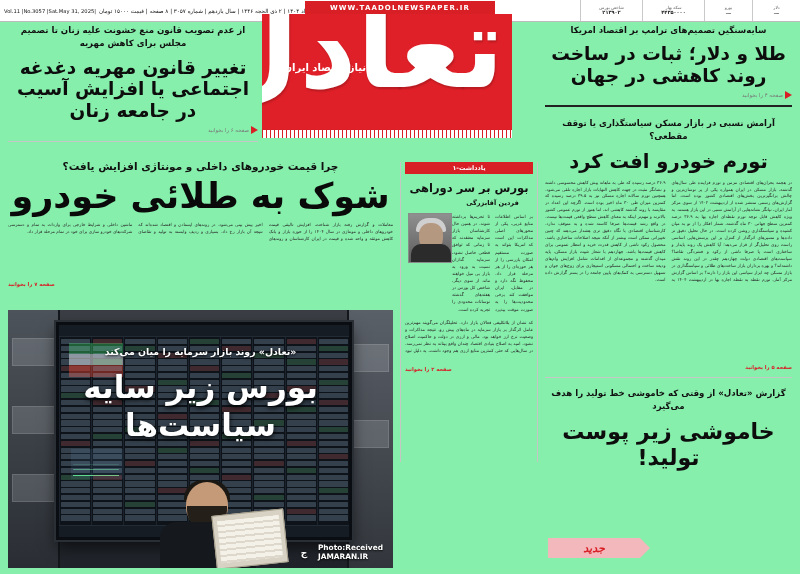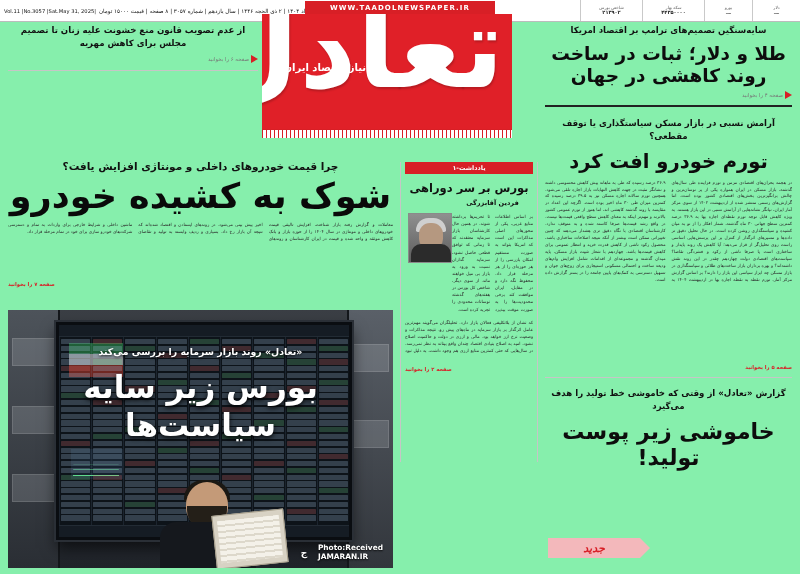--- a/index.html
+++ b/index.html
@@ -440,20 +440,21 @@
   <div class="site-tab">WWW.TAADOLNEWSPAPER.IR</div>
 
   <div class="masthead">
     <div class="mast-word">تعادل</div>
     <div class="mast-tagline">نیاز اقتصاد ایران</div>
     <div class="mast-ruler"></div>
   </div>
 
   <div class="col-left">
     <div class="kicker">از عدم تصویب قانون منع خشونت علیه زنان تا تصمیم مجلس برای کاهش مهریه</div>
+    <div class="headline h-top">تغییر قانون مهریه دغدغه اجتماعی یا افزایش آسیب در جامعه زنان</div>
     <div class="pageref">
       <span class="arrow"></span>
       <span class="ref-txt">صفحه ۶ را بخوانید</span>
     </div>
     <div class="hr-thin"></div>
   </div>
 
   <div class="col-right">
     <div class="kicker">سایه‌سنگین تصمیم‌های ترامپ بر اقتصاد امریکا</div>
     <div class="headline h-top">طلا و دلار؛ ثبات در ساخت روند کاهشی در جهان</div>
@@ -487,21 +488,21 @@
       <div class="p-suit"></div>
     </div>
     <div class="note-byline">فردین آقابزرگی</div>
     <div class="note-body">بر اساس اطلاعات منابع غربی، یکی از محورهای اصلی مذاکرات این است که امریکا بتواند به صورت مستقیم امکان بازرسی را از هر حوزه‌ای را از هر مرحله قرار داد. محفوظ نگه دارد و در مقابل، ایران موافقت کند برخی محدودیت‌ها را به صورت موقت بپذیرد تا تحریم‌ها برداشته شوند. در همین حال کارشناسان بازار سرمایه معتقدند که تا زمانی که توافق قطعی حاصل نشود، سرمایه گذاران نسبت به ورود به بازار بی میل خواهند ماند. از سوی دیگر، شاخص کل بورس در هفته‌های گذشته نوسانات محدودی را تجربه کرده است.</div>
     <div class="note-body" style="columns:1;height:44px;overflow:hidden">که نشان از بلاتکلیفی فعالان بازار دارد. تحلیلگران می‌گویند مهم‌ترین عامل اثرگذار بر بازار سرمایه در ماه‌های پیش رو، نتیجه مذاکرات و وضعیت نرخ ارز خواهد بود. مالی و ارزی در دولت و حاکمیت اصلاح نشود، امید به اصلاح بنیادی اقتصاد چندان واقع بینانه به نظر نمی‌رسد. در سال‌هایی که حتی کمترین منابع ارزی هم وجود داشت، به دلیل نبود انضباط مالی و سیاستگذاری نادرست، منابع در مسیرهای غیرمولد هزینه شد.</div>
     <div class="note-ref">صفحه ۲ را بخوانید</div>
   </div>
 
   <div class="left-main">
     <div class="lm-kicker">چرا قیمت خودروهای داخلی و مونتاژی افزایش یافت؟</div>
-    <div class="lm-headline">شوک به کشیده خودرو</div>
+    <div class="lm-headline">شوک به طلائی خودرو</div>
     <div class="l-body">معاملات و گزارش رفته بازار شناخت، افزایش تالیفی قیمت خودروهای داخلی و مونتاژی در سال ۱۴۰۴ را از حوزه بازار و بانک کاهش موثقه و واحد شده و قیمت در ایران کارشناسان و روندهای اخیر پیش بینی می‌شود. در روند‌های ایستادن و اقتصاد شده‌اند که نتیجه آن بازار رخ داد. بسیاری و ردیف وابسته به تولید و تقاضای ماشین داخلی و شرایط خارجی برای واردات به تمام و دسترسی شرکت‌های خودرو سازی برای خود در تمام مرحله قرار داد.</div>
     <div class="l-ref">صفحه ۷ را بخوانید</div>
   </div>
 
   <div class="photo">
     <div class="room-bg"></div>
     <div class="wall-left"></div>
     <div class="wall-right"></div>
     <div class="shelf s1"></div>
     <div class="shelf s2"></div>
@@ -772,21 +773,21 @@
             <div class="grow"></div>
             <div class="grow"></div>
             <div class="grow"></div>
             <div class="grow"></div>
             <div class="grow"></div>
           </div>
       </div>
       <div class="bar-bot"></div>
     </div>
 
-    <div class="overlay-sub">«تعادل» روند بازار سرمایه را بررسی می‌کند</div>
+    <div class="overlay-sub">«تعادل» روند بازار سرمایه را میان می‌کند</div>
     <div class="overlay-title">بورس زیر سایه سیاست‌ها</div>
 
     <div class="person">
       <div class="hair"></div>
       <div class="head"></div>
       <div class="beard"></div>
       <div class="shirt"></div>
       <div class="body"></div>
     </div>
     <div class="folder"></div>

